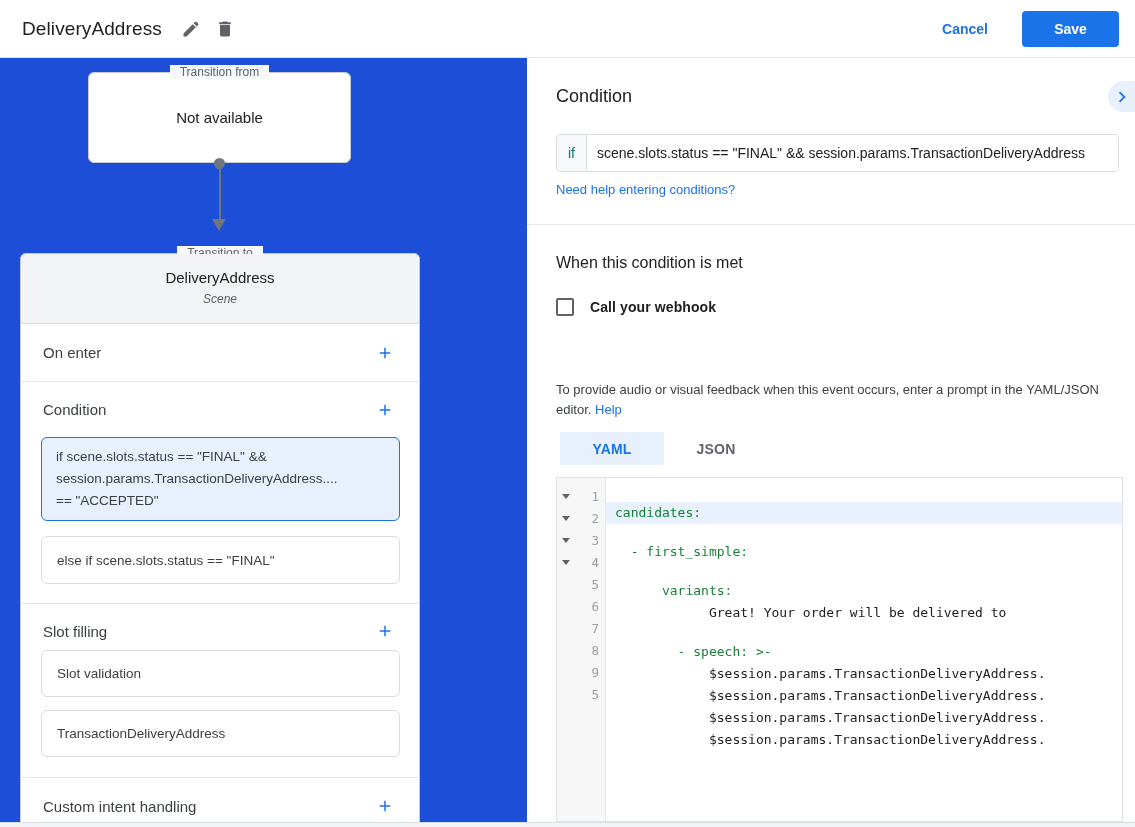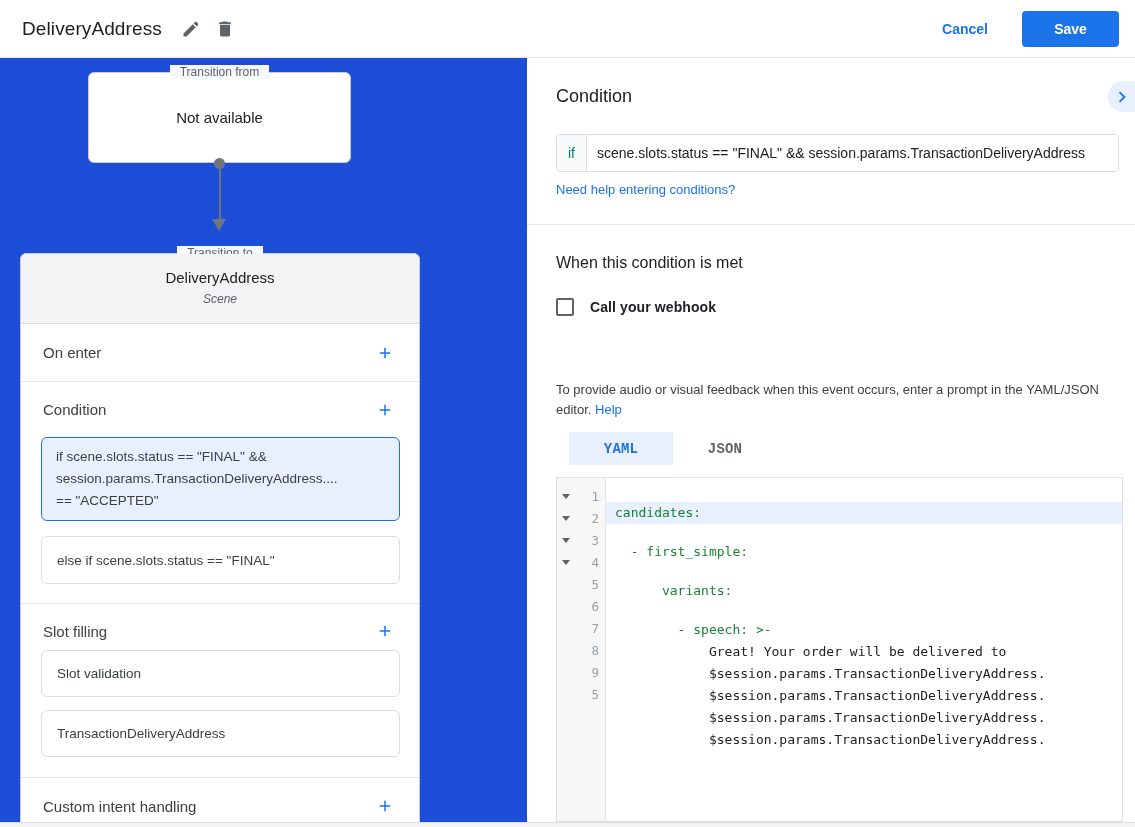--- a/index.html
+++ b/index.html
@@ -74,21 +74,21 @@
   .checkbox { width:18px; height:18px; border-radius:2px; cursor:pointer; flex:none; }
   .checkbox.unchecked { border:2px solid #5f6368; background:#fff; }
   .checkbox.checked { background:#1a73e8; border:2px solid #1a73e8; display:flex; align-items:center; justify-content:center; }
   .check-label { margin-left:16px; font-size:14px; font-weight:700; color:#202124; letter-spacing:.1px; }
   .lang-badge { margin-left:18px; background:#f3e8fd; color:#8430ce; font-size:11px; font-weight:700;
     letter-spacing:.4px; padding:3px 9px; border-radius:2px; }
 
   .desc-text { position:absolute; left:29px; top:322px; width:578px; font-size:13px; line-height:20px; color:#3c4043; }
   .desc-text a { color:#1a73e8; text-decoration:none; }
 
-  .tabs { position:absolute; left:42px; top:374px; display:flex;font-family:Liberation Mono, monospace; }
+  .tabs { position:absolute; left:33px; top:374px; display:flex; }
   .tab { width:104px; height:33px; display:flex; align-items:center; justify-content:center;
     font-size:14px; font-weight:600; cursor:pointer; letter-spacing:.2px; }
   .tab.active { background:#e8f0fe; color:#1a73e8; }
   .tab.inactive { background:transparent; color:#5f6368; }
 
   
   .editor { position:absolute; left:29px; top:419px; width:567px; height:345px; border:1px solid #dfe1e5;
     background:#fff; display:flex; font-family:"DejaVu Sans Mono", monospace; font-size:13px; overflow:hidden; }
   .gutter { width:49px; background:#f7f7f7; border-right:1px solid #e6e6e6; padding-top:7px; flex:none; }
   .g-row { height:22px; display:flex; align-items:center; }
@@ -295,22 +295,22 @@
         </div>
       <div class="g-row">
           <span class="fold none"></span>
           <span class="ln">5</span>
         </div>
     </div>
     <div class="code-area">
       <div class="ed-line key active">candidates:</div>
       <div class="ed-line key">  - first_simple:</div>
       <div class="ed-line key">      variants:</div>
+      <div class="ed-line">            Great! Your order will be delivered to</div>
       <div class="ed-line key">        - speech: &gt;-</div>
-      <div class="ed-line">            Great! Your order will be delivered to</div>
       <div class="ed-line">            $session.params.TransactionDeliveryAddress.</div>
       <div class="ed-line">            $session.params.TransactionDeliveryAddress.</div>
       <div class="ed-line">            $session.params.TransactionDeliveryAddress.</div>
       <div class="ed-line">            $session.params.TransactionDeliveryAddress.</div>
       <div class="ed-line"></div>
     </div>
   </div>
 </div>
 
 <div class="hscroll"></div>

